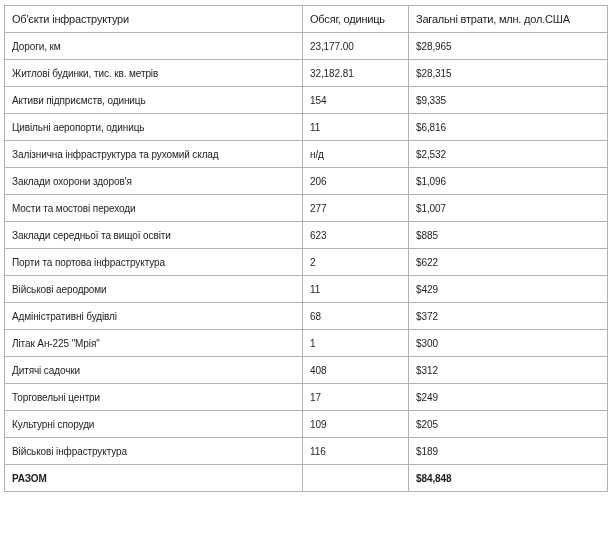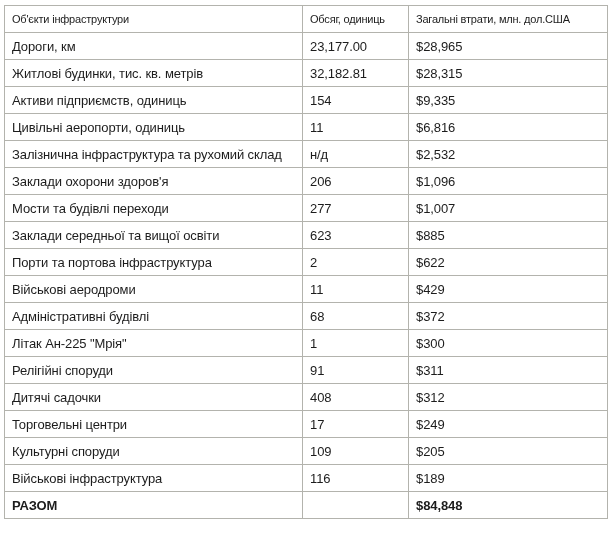--- a/index.html
+++ b/index.html
@@ -26,21 +26,21 @@
   }
   col.c1 { width: 298px; }
   col.c2 { width: 106px; }
   col.c3 { width: 199px; }
   th, td {
     border: 1px solid #b3b3ad;
     height: 26px;
     padding: 0 7px;
     text-align: left;
     vertical-align: middle;
-    font-size: 13px;
+    font-size: 10px;
     letter-spacing: -0.1px;
     white-space: nowrap;
     overflow: hidden;
     background: #ffffff;
   }
   th {
     font-weight: normal;
     font-size: 11px;
     letter-spacing: -0.2px;
     padding-left: 7px;
@@ -92,21 +92,21 @@
           <td>Залізнична інфраструктура та рухомий склад</td>
           <td>н/д</td>
           <td>$2,532</td>
         </tr>
         <tr>
           <td>Заклади охорони здоров'я</td>
           <td>206</td>
           <td>$1,096</td>
         </tr>
         <tr>
-          <td>Мости та будівлі переходи</td>
+          <td>Мости та мостові переходи</td>
           <td>277</td>
           <td>$1,007</td>
         </tr>
         <tr>
           <td>Заклади середньої та вищої освіти</td>
           <td>623</td>
           <td>$885</td>
         </tr>
         <tr>
           <td>Порти та портова інфраструктура</td>
@@ -120,25 +120,20 @@
         </tr>
         <tr>
           <td>Адміністративні будівлі</td>
           <td>68</td>
           <td>$372</td>
         </tr>
         <tr>
           <td>Літак Ан-225 "Мрія"</td>
           <td>1</td>
           <td>$300</td>
-        </tr>
-        <tr>
-          <td>Релігійні споруди</td>
-          <td>91</td>
-          <td>$311</td>
         </tr>
         <tr>
           <td>Дитячі садочки</td>
           <td>408</td>
           <td>$312</td>
         </tr>
         <tr>
           <td>Торговельні центри</td>
           <td>17</td>
           <td>$249</td>

